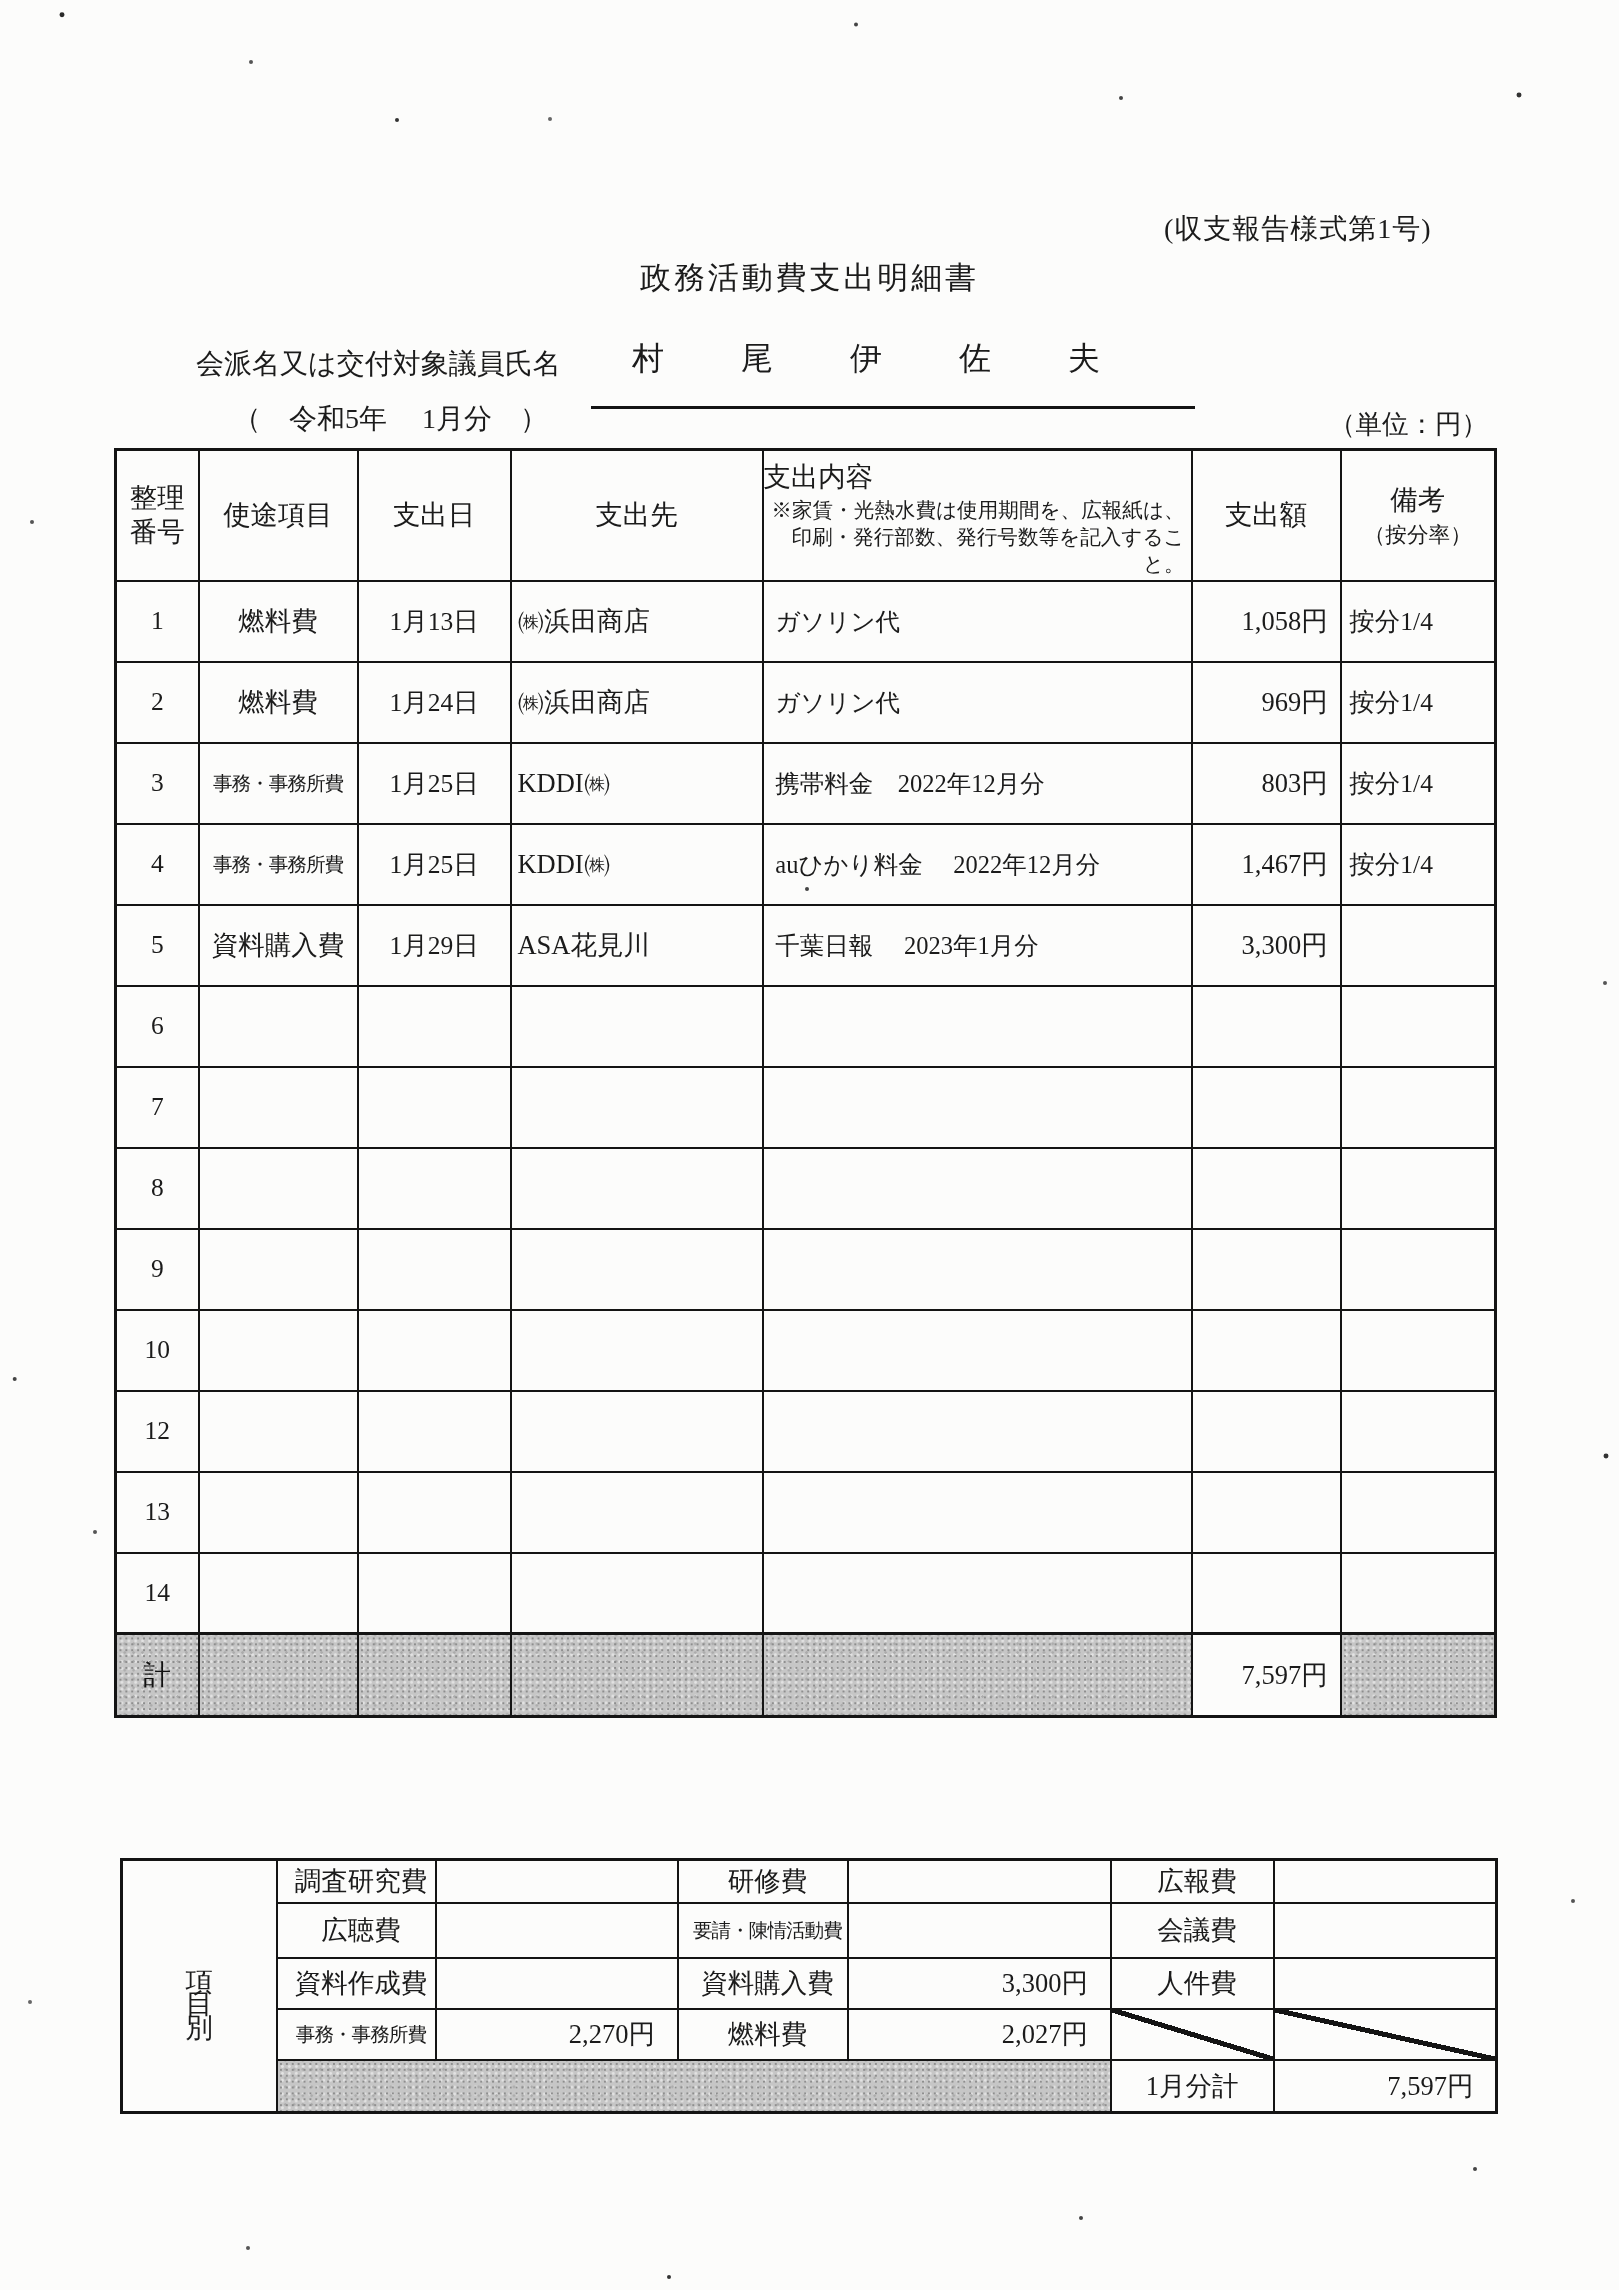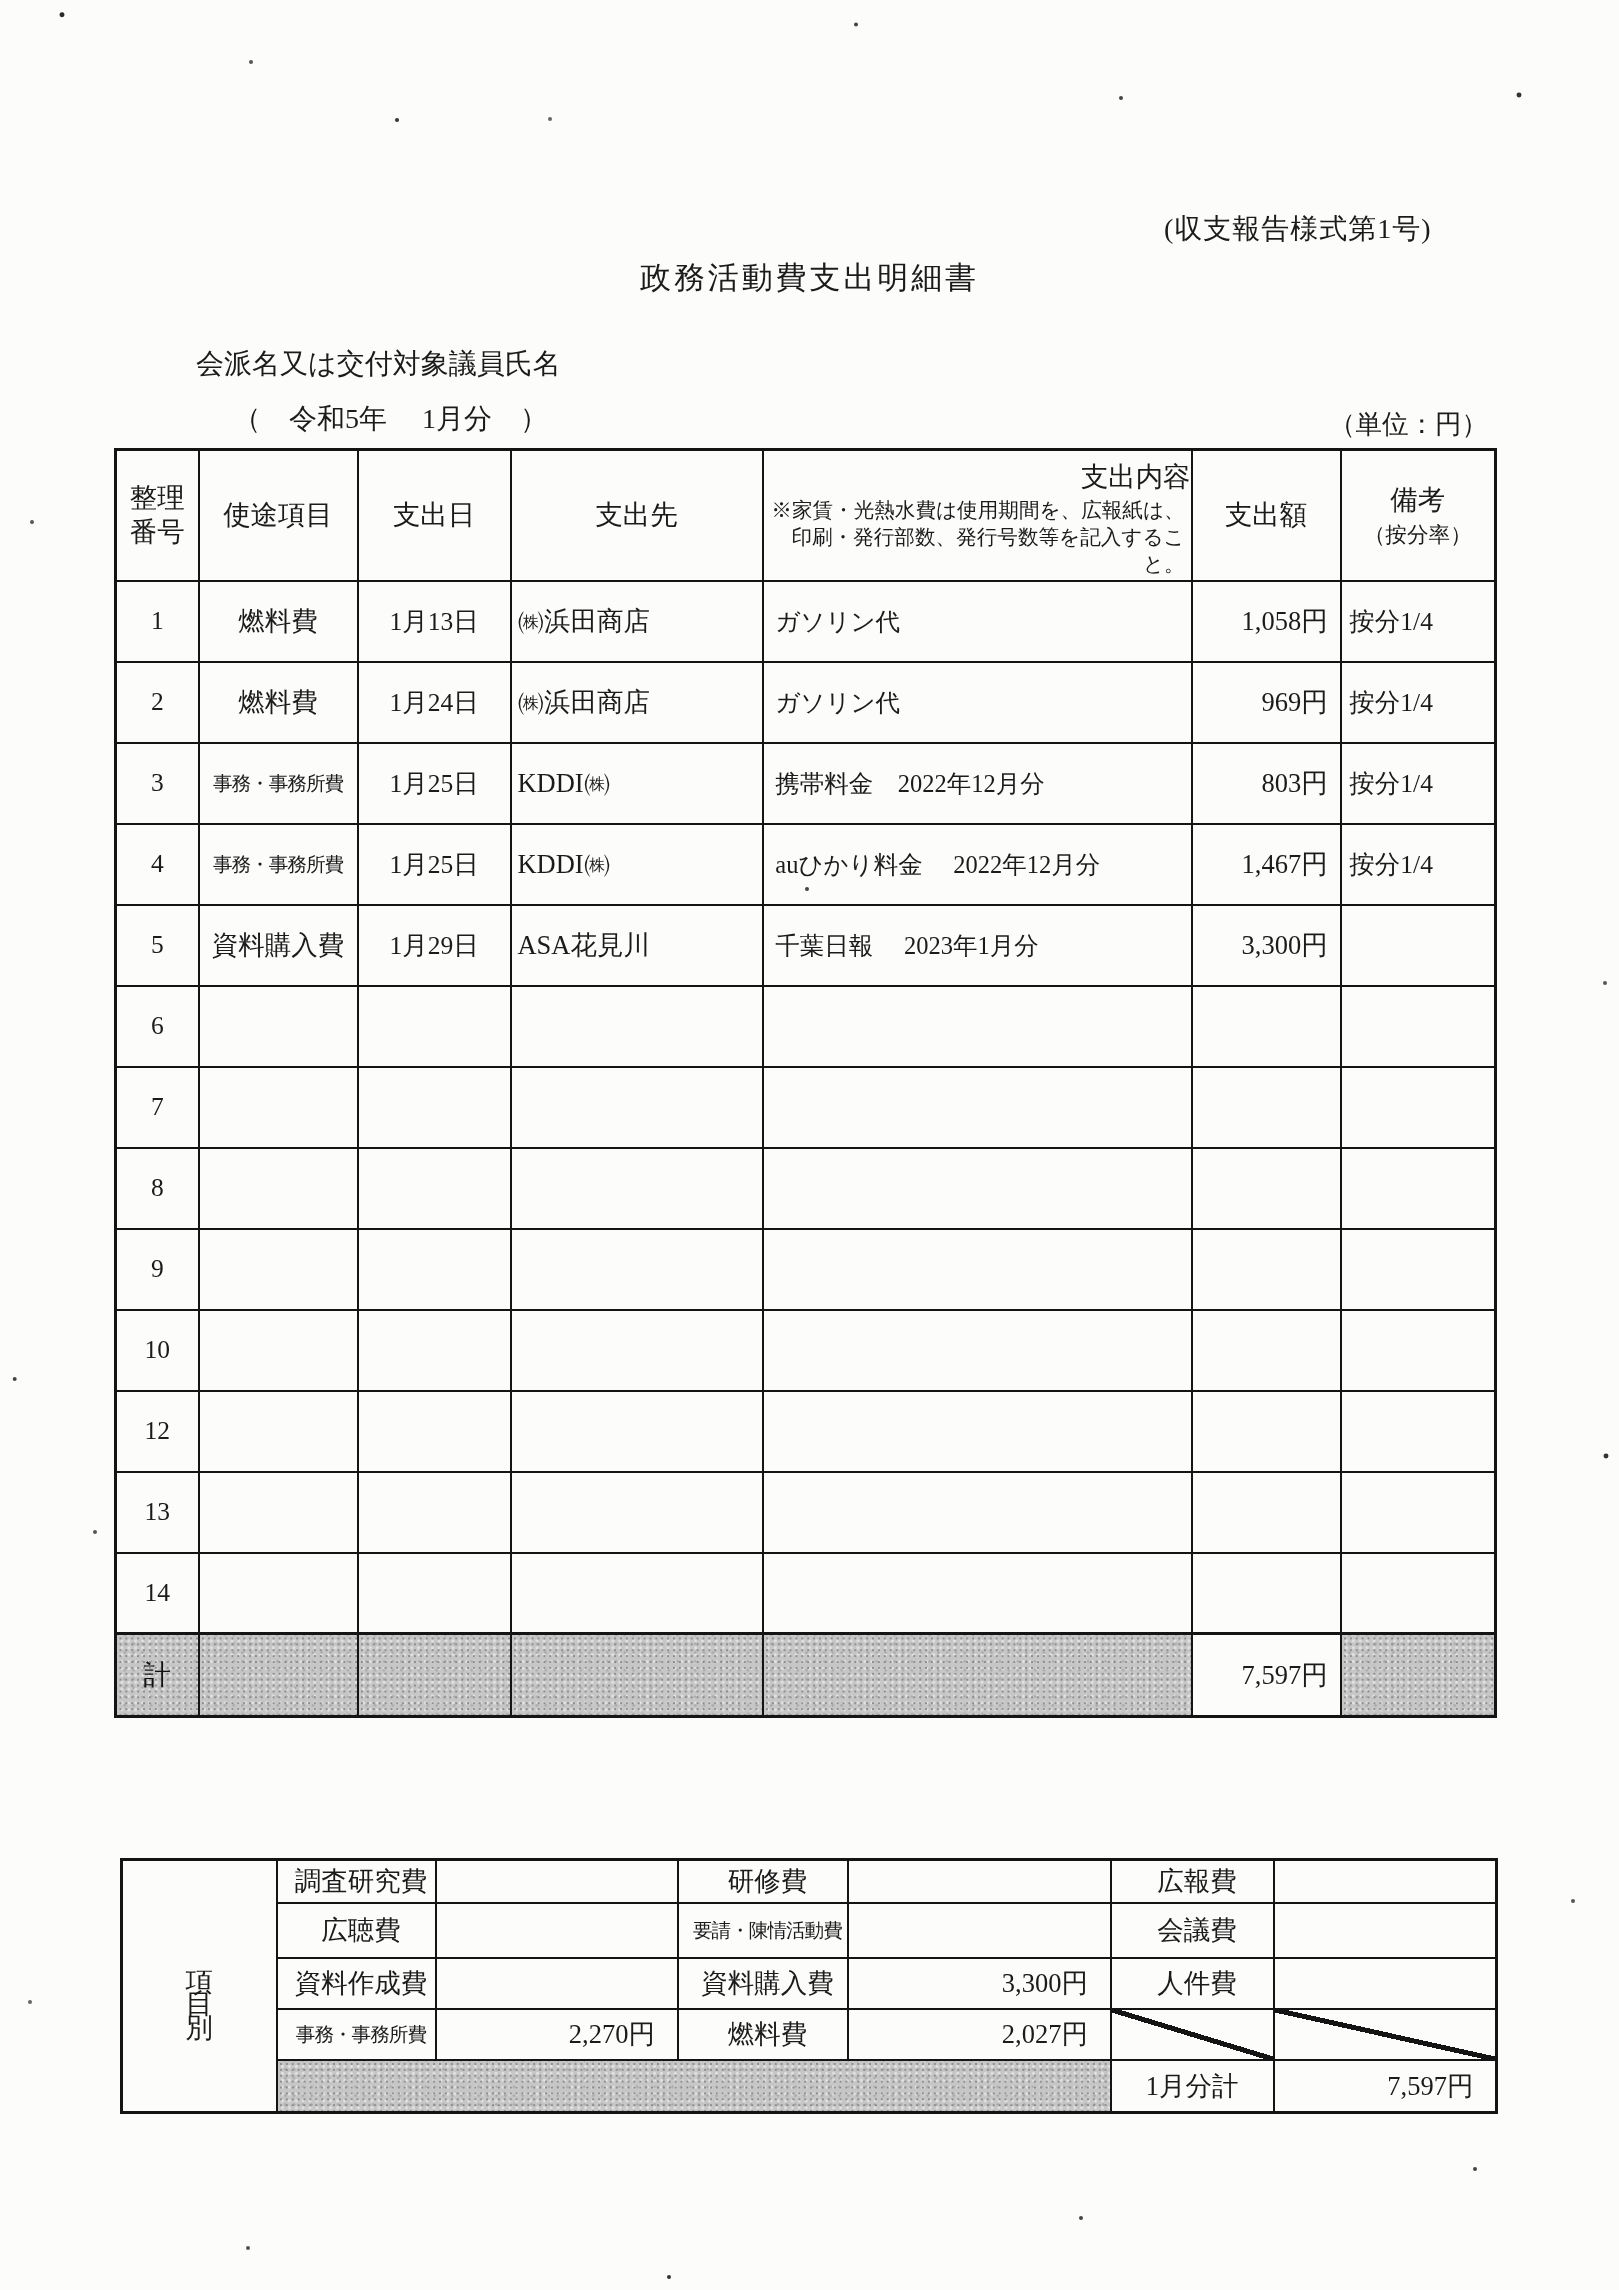--- a/index.html
+++ b/index.html
@@ -51,21 +51,21 @@
     font-weight:normal; overflow:hidden;
     padding:0;
   }
   .main-table{border:3.9px solid #141414;}
   .main-table thead tr{height:131px;}
   .main-table tbody tr{height:81px;}
   .main-table tr#total-row{height:83px;}
   .main-table th{font-size:27.4px; vertical-align:middle; text-align:center;}
   .hdr-no{white-space:pre-line; line-height:1.25;}
   .hdr-detail{vertical-align:top; padding-top:5.9px !important;}
-  .hdr-detail .t{font-size:27.4px; text-align:right;padding-left:22px;}
+  .hdr-detail .t{font-size:27.4px; text-align:left;}
   .hdr-detail .n{font-size:20.6px; text-align:right; line-height:1.3; padding:2px 5.9px 0 7.8px;}
   .hdr-note .sub{font-size:21.6px; margin-top:2px;}
   .main-table td{font-size:26.5px; vertical-align:middle;}
   .col-no{text-align:center; font-size:25.5px !important;}
   .col-category{text-align:center;}
   .col-category.small-text{font-size:19.6px !important; letter-spacing:-1px;}
   .col-date{text-align:center; font-size:25.5px !important;}
   .col-payee{text-align:left; padding-left:5.9px !important; font-size:26.5px !important;}
   .col-detail{text-align:left; padding-left:11.8px !important; font-size:24.5px !important;}
   .col-amount{text-align:right; padding-right:11.8px !important;}
@@ -133,20 +133,23 @@
 
 <div class="page">
 
   <div class="speck"></div>
 
   <div class="form-number">(収支報告様式第1号)</div>
 
   <div class="doc-title">政務活動費支出明細書</div>
 
   <div class="payee-line">会派名又は交付対象議員氏名</div>
+  <div class="payee-name-wrap">
+    <span class="payee-name">村　尾　伊　佐　夫</span>
+  </div>
 
   <div class="period-line">（　令和5年　 1月分　）</div>
   <div class="unit-note">（単位：円）</div>
 
   <table class="main-table">
     <colgroup>
       <col style="width:83px">
         <col style="width:159px">
         <col style="width:153px">
       <col style="width:252px">

